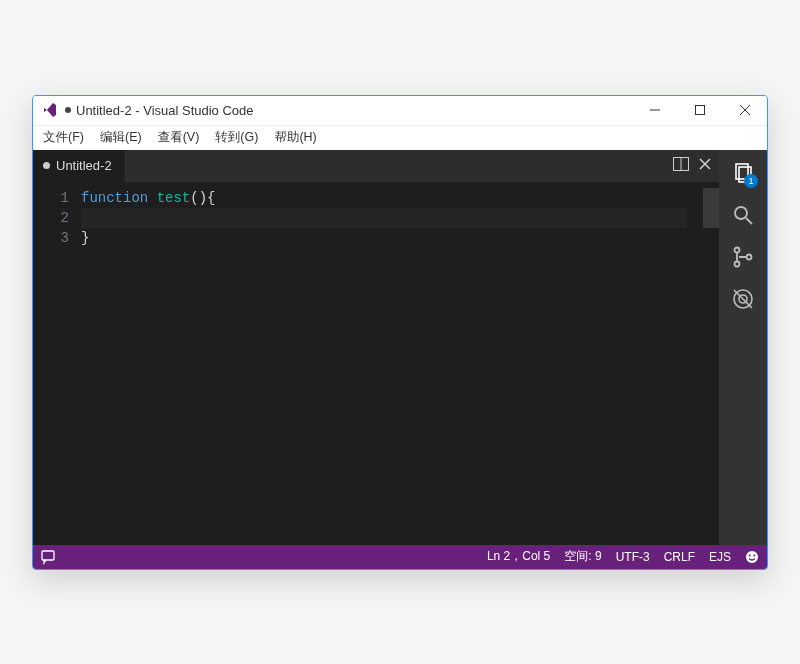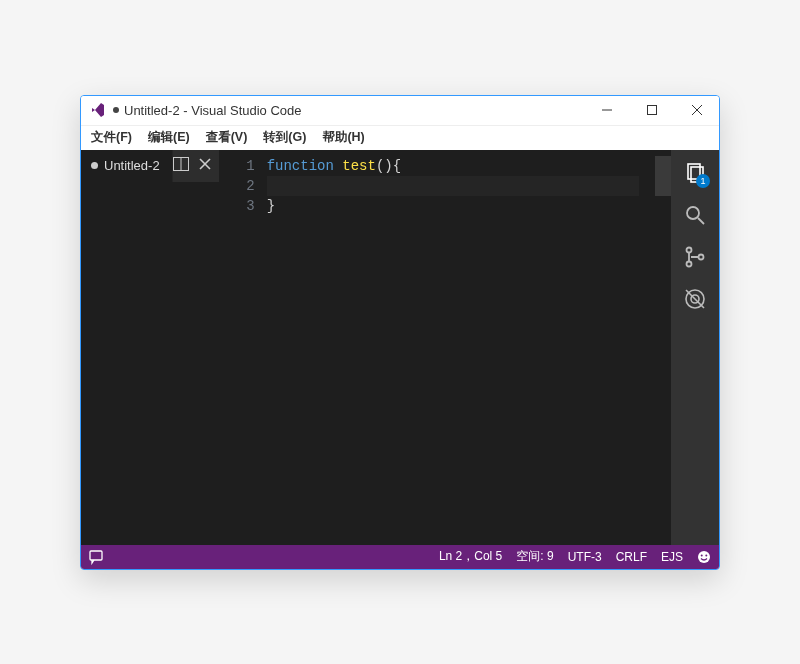--- a/index.html
+++ b/index.html
@@ -7,21 +7,21 @@
     background: #f5f5f5;
     font-family: "Segoe UI", "Microsoft YaHei", sans-serif;
     font-size: 13px;
     display: flex;
     align-items: center;
     justify-content: center;
     height: 664px;
     width: 800px;
   }
   .window {
-    width: 640px;
+    width: 736px;
     height: 475px;
     background: #fff;
     border: 1px solid #3399ff;
     border-radius: 4px;
     box-shadow: 0 10px 30px rgba(0,0,0,0.15);
     display: flex;
     flex-direction: column;
     overflow: hidden;
   }
   .titlebar {
@@ -39,29 +39,28 @@
   .win-btn { width: 45px; height: 30px; display:flex;align-items:center;justify-content:center; color:#333; }
   .menubar {
     height: 24px;
     background: #fff;
     display: flex;
     align-items: center;
     padding: 0 6px;
     color: #333;
     font-size: 12.5px;
     gap: 8px;
-    font-weight: bold;
   }
   .menubar .menu-item { padding: 2px 4px; }
   .workspace {
     flex: 1;
     display: flex;
     background: #1e1e1e;
   }
-  .editor-col { flex:1; display:flex; }
+  .editor-col { flex:1; display:flex; flex-direction:column; }
   .tabbar {
     height: 32px;
     background: #2d2d2d;
     display: flex;
     align-items: center;
   }
   .tab {
     height: 32px;
     background: #1e1e1e;
     padding: 0 12px 0 10px;
@@ -101,21 +100,21 @@
     left:0; right:16px; top:26px; height:20px;
     background: rgba(255,255,255,0.035);
   }
   .minimap {
     width: 16px;
     background:#1e1e1e;
     position:relative;
   }
   .minimap .sliver { position:absolute;top:6px;left:0;width:16px;height:40px;background:#3a3a3a;}
   .kw { color:#569cd6;}
-  .fn { color:#fde047;}
+  .fn { color:#14b8a6;}
   .pn { color:#d4d4d4;}
   .activitybar {
     width: 48px;
     background:#333333;
     display:flex;
     flex-direction:column;
     align-items:center;
     gap: 16px;
     padding-top:10px;
     color:#aaa;

